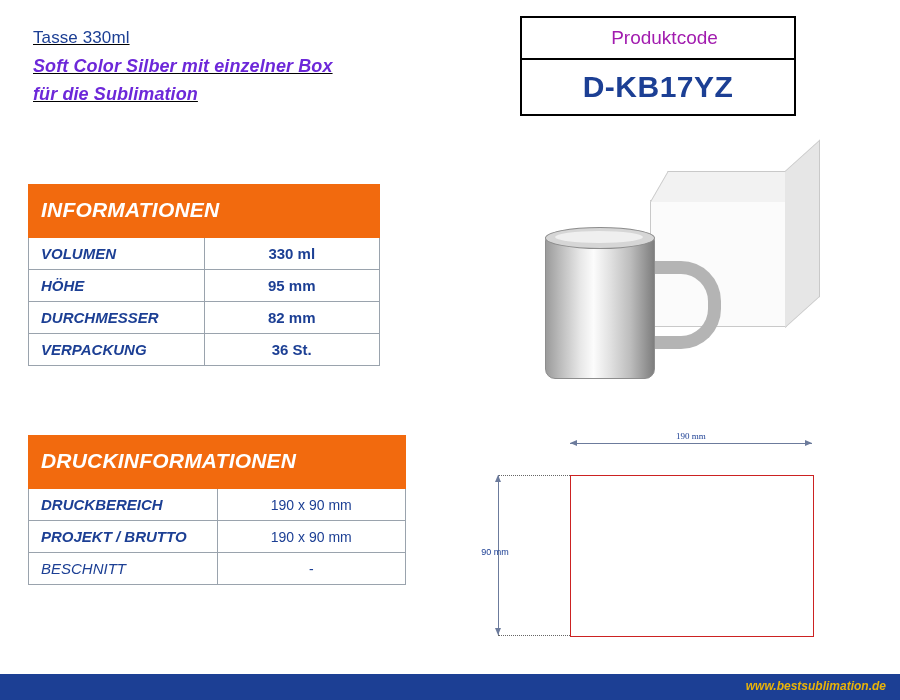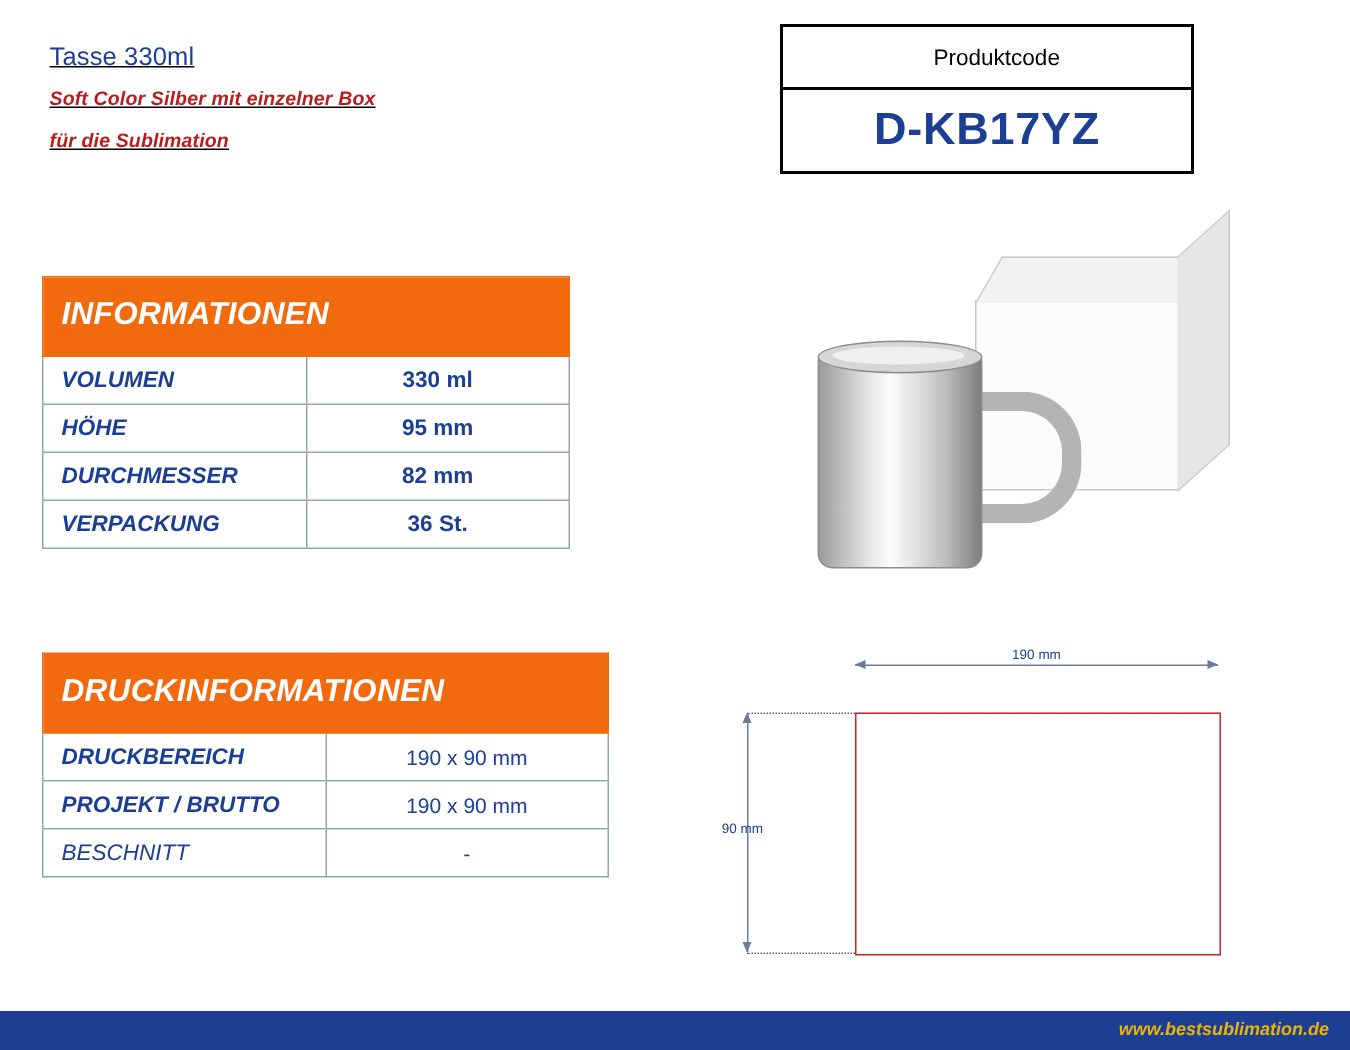--- a/index.html
+++ b/index.html
@@ -22,23 +22,23 @@
 
   
   .title-block {
     position: absolute;
     left: 33px;
     top: 24px;
     width: 440px;
     text-decoration: underline;
   }
   .title-line {
-    font-size: 13px;
-    font-weight: bold;
-    color: #b91c1c;
+    font-size: 18px;
+    font-weight: bold;
+    color: #6d28d9;
     line-height: 28px;
     font-style: italic;
     letter-spacing: 0.1px;
     white-space: nowrap;
   }
   .title-line.first {
     font-style: normal;
     font-weight: normal;
     font-size: 17px;
     color: #1c3f94;
@@ -51,22 +51,22 @@
     width: 272px;
     border: 2px solid #000;
     background: #fff;
   }
   .code-head {
     height: 40px;
     border-bottom: 2px solid #000;
     display: flex;
     align-items: center;
     justify-content: center;
-    font-size: 15px;
-    color: #000000;
+    font-size: 19px;
+    color: #a21caf;
     padding-left: 13px;
   }
   .code-value {
     height: 54px;
     display: flex;
     align-items: center;
     justify-content: center;
     font-size: 30px;
     font-weight: bold;
     color: #1c3f94;
@@ -301,20 +301,21 @@
   .arrow-v:after { bottom: 0; border-top: 7px solid #6c7b9c; }
 
   .dim-label-top {
     position: absolute;
     left: 100px;
     top: 6px;
     width: 242px;
     text-align: center;
     font-size: 9px;
     color: #1c3f94;
+    font-family: Liberation Serif, serif;
   }
   .dim-label-left {
     position: absolute;
     left: -10px;
     top: 122px;
     width: 70px;
     text-align: center;
     font-size: 9px;
     color: #1c3f94;
   }

